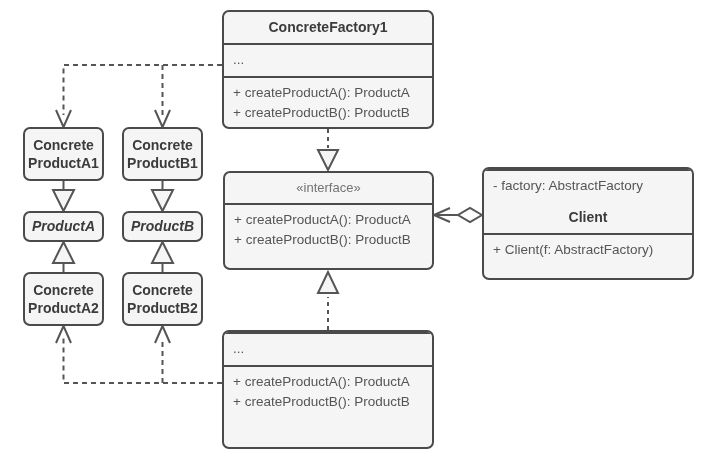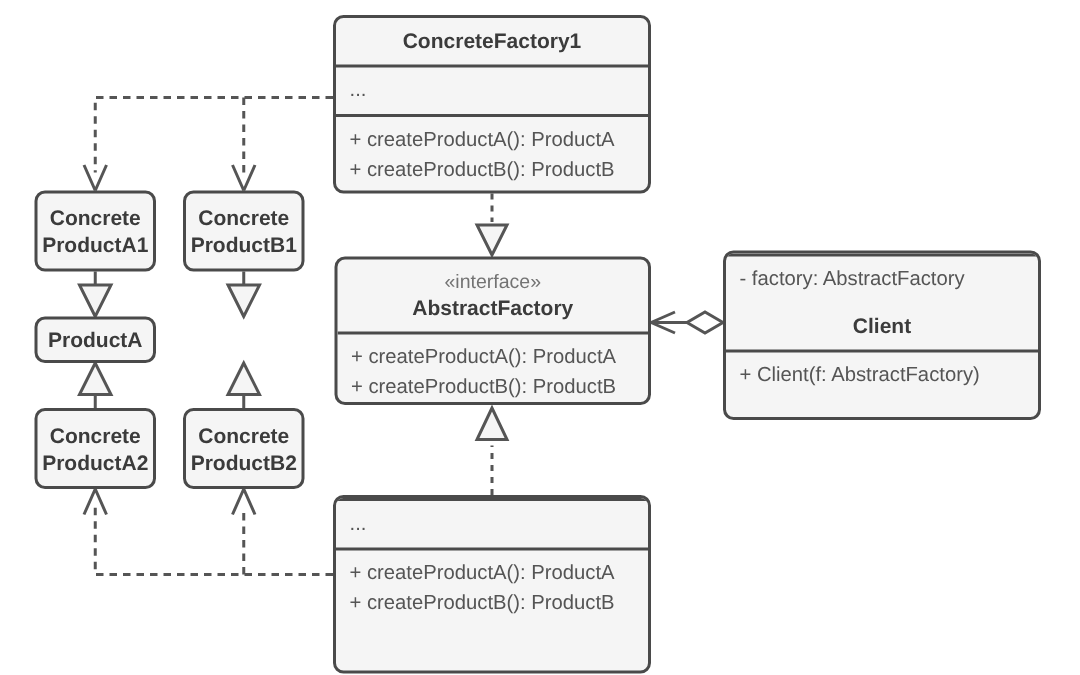--- a/index.html
+++ b/index.html
@@ -56,20 +56,21 @@
     display:flex;
     align-items:center;
     justify-content:center;
     text-align:center;
     font-weight:bold;
     color:#3b3b3b;
     font-size:14px;
     line-height:19px;
   }
   .small-box.abstract{
+    font-style:italic;
     font-weight:bold;
     text-align:center;
   }
 
   
   #box-concrete-factory-1{left:210px;top:10px;width:212px;height:119px;}
   #box-abstract-factory{left:211px;top:171px;width:211px;height:99px;}
   #box-concrete-factory-2{left:210px;top:330px;width:212px;height:119px;}
   #box-client{left:470px;top:167px;width:212px;height:113px;}
 
@@ -157,21 +158,20 @@
     </div>
     <div class="compartment comp-div ops-comp">
       <div class="row">+ createProductA(): ProductA</div>
       <div class="row">+ createProductB(): ProductB</div>
     </div>
   </div>
 
   <div class="uml-box" id="box-abstract-factory">
     <div class="compartment title-comp">
       <span class="stereotype">«interface»</span>
-      <span class="tname">AbstractFactory</span>
     </div>
     <div class="compartment comp-div ops-comp">
       <div class="row">+ createProductA(): ProductA</div>
       <div class="row">+ createProductB(): ProductB</div>
     </div>
   </div>
 
   <div class="uml-box" id="box-concrete-factory-2">
     <div class="compartment comp-div attr-comp">
       <div class="row">...</div>
@@ -212,20 +212,23 @@
     </div>
   </div>
 
   <div class="uml-box small-box" id="box-concrete-product-b1">
     <div>
       <span class="tname">Concrete</span>
       <span class="tname">ProductB1</span>
     </div>
   </div>
 
+  <div class="uml-box small-box abstract" id="box-product-b">
+    <span>ProductB</span>
+  </div>
 
   <div class="uml-box small-box" id="box-concrete-product-b2">
     <div>
       <span class="tname">Concrete</span>
       <span class="tname">ProductB2</span>
     </div>
   </div>
 
 </div>
 

